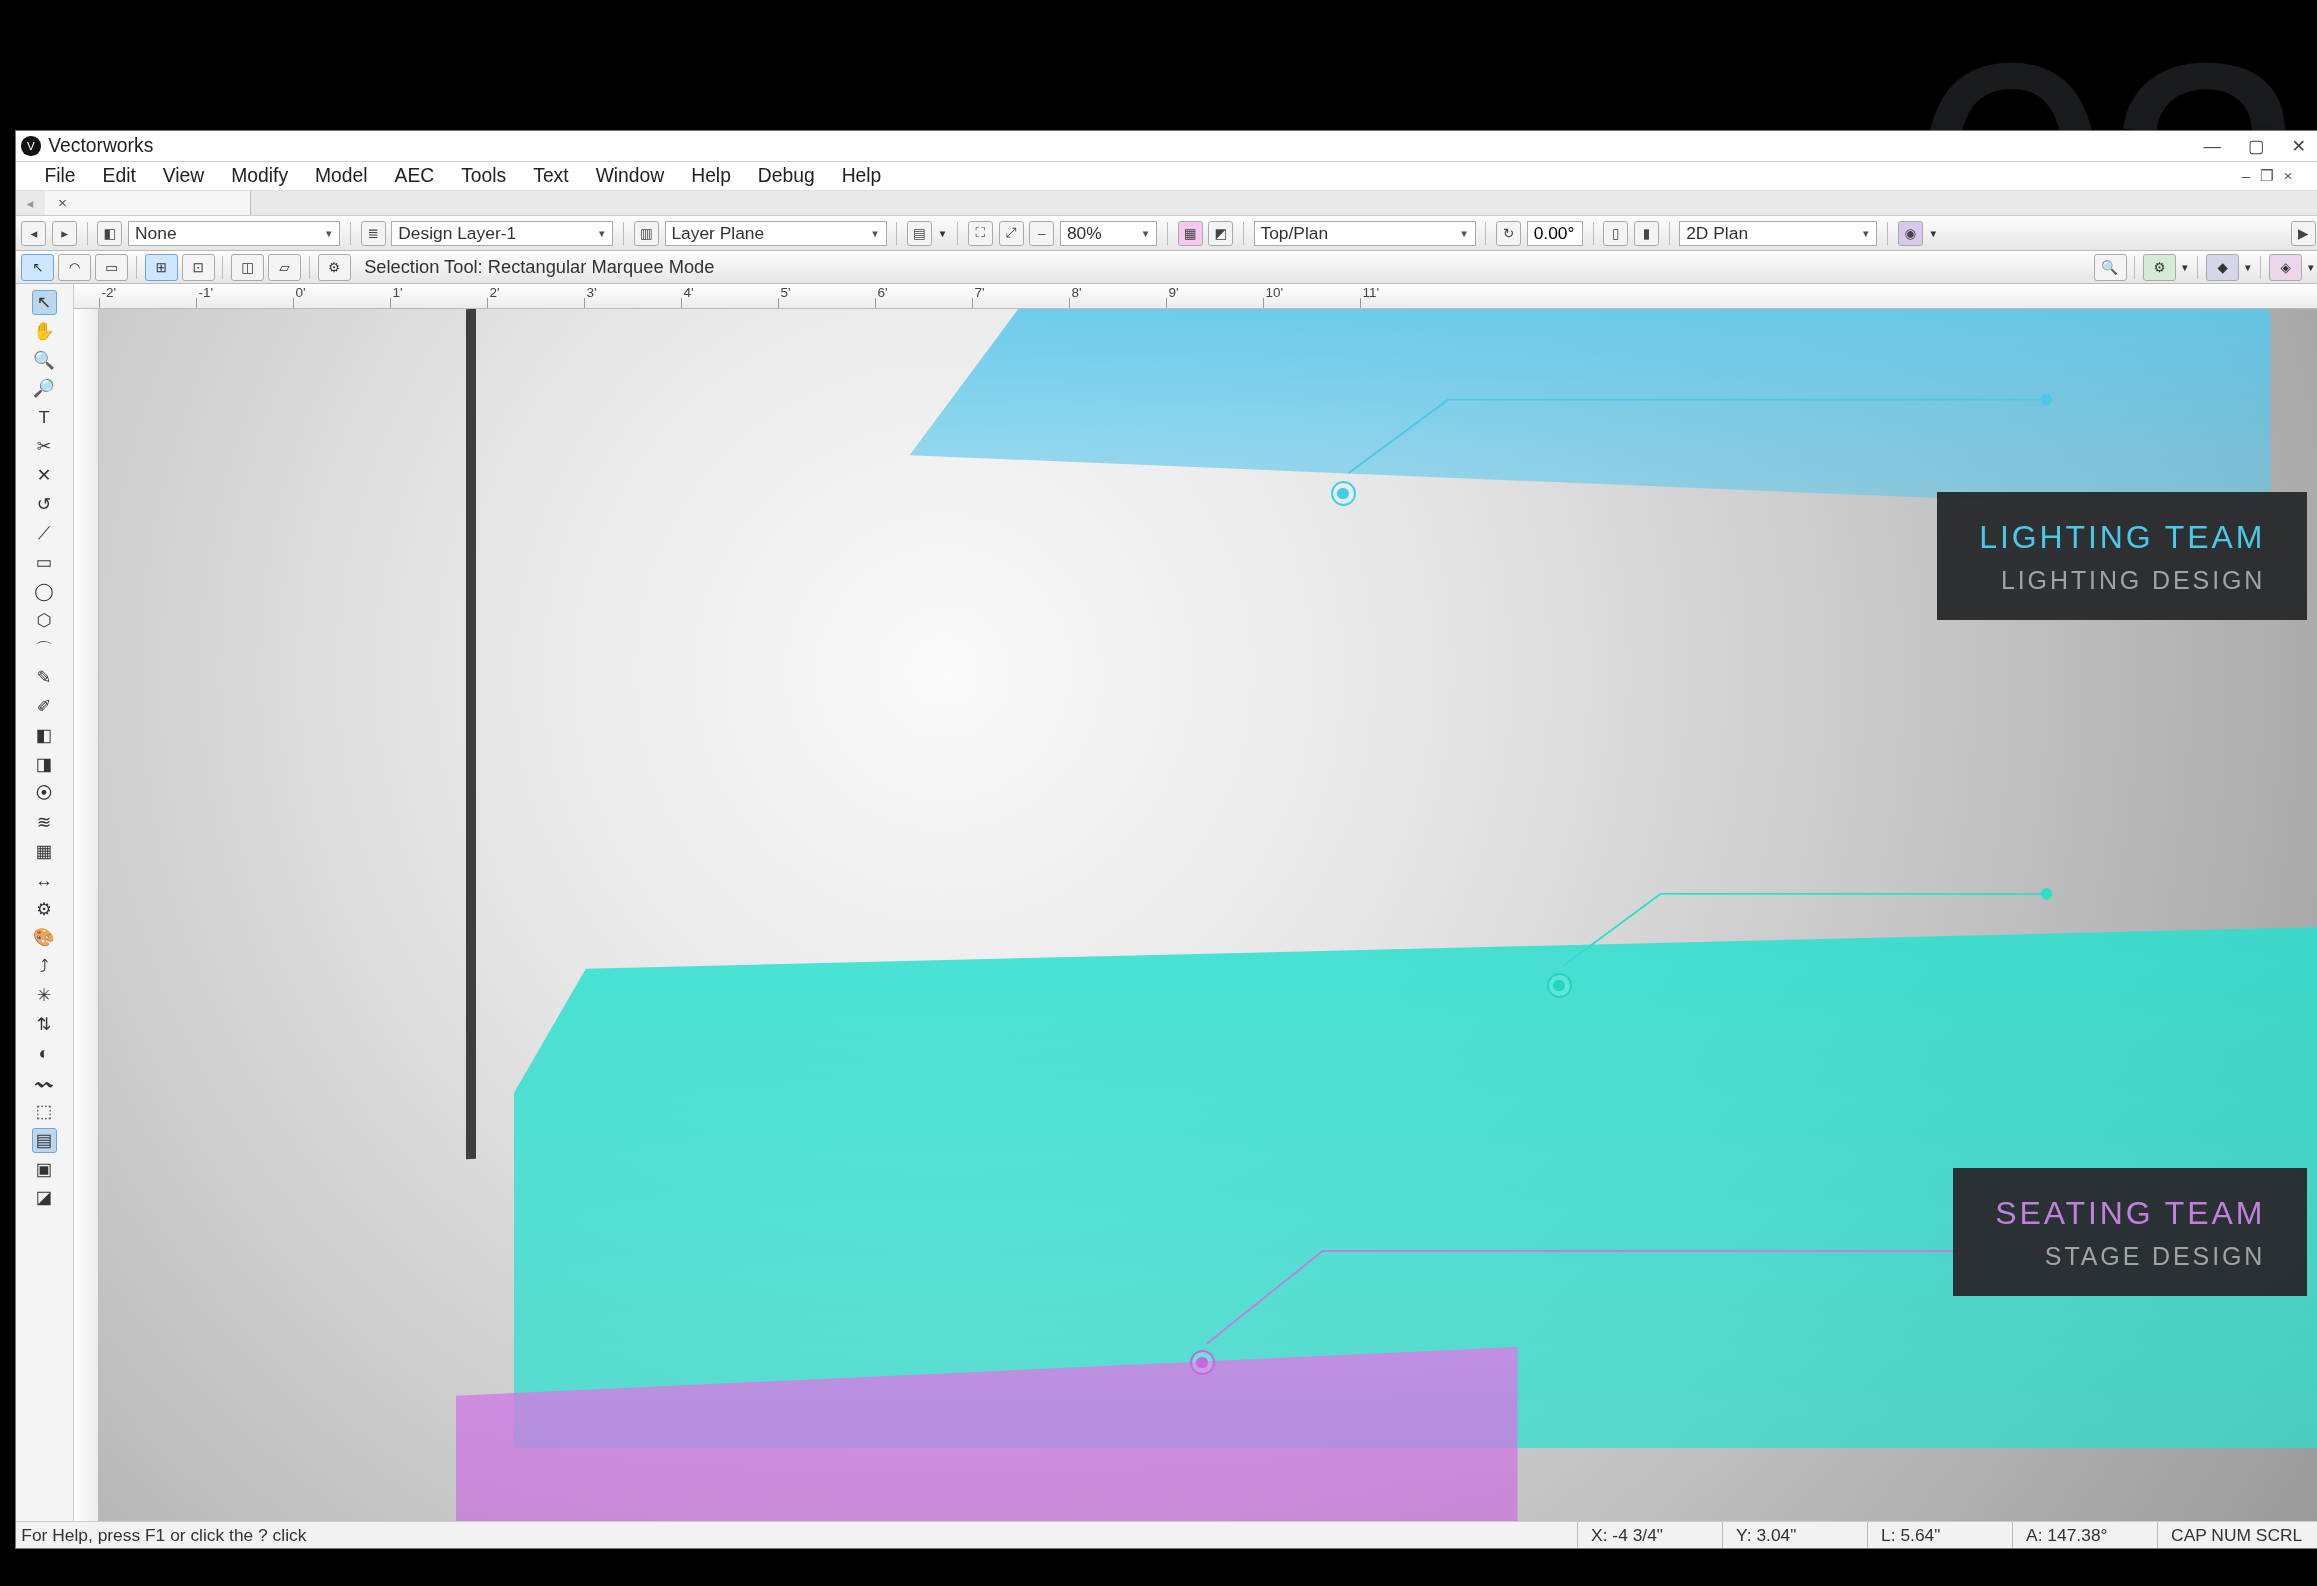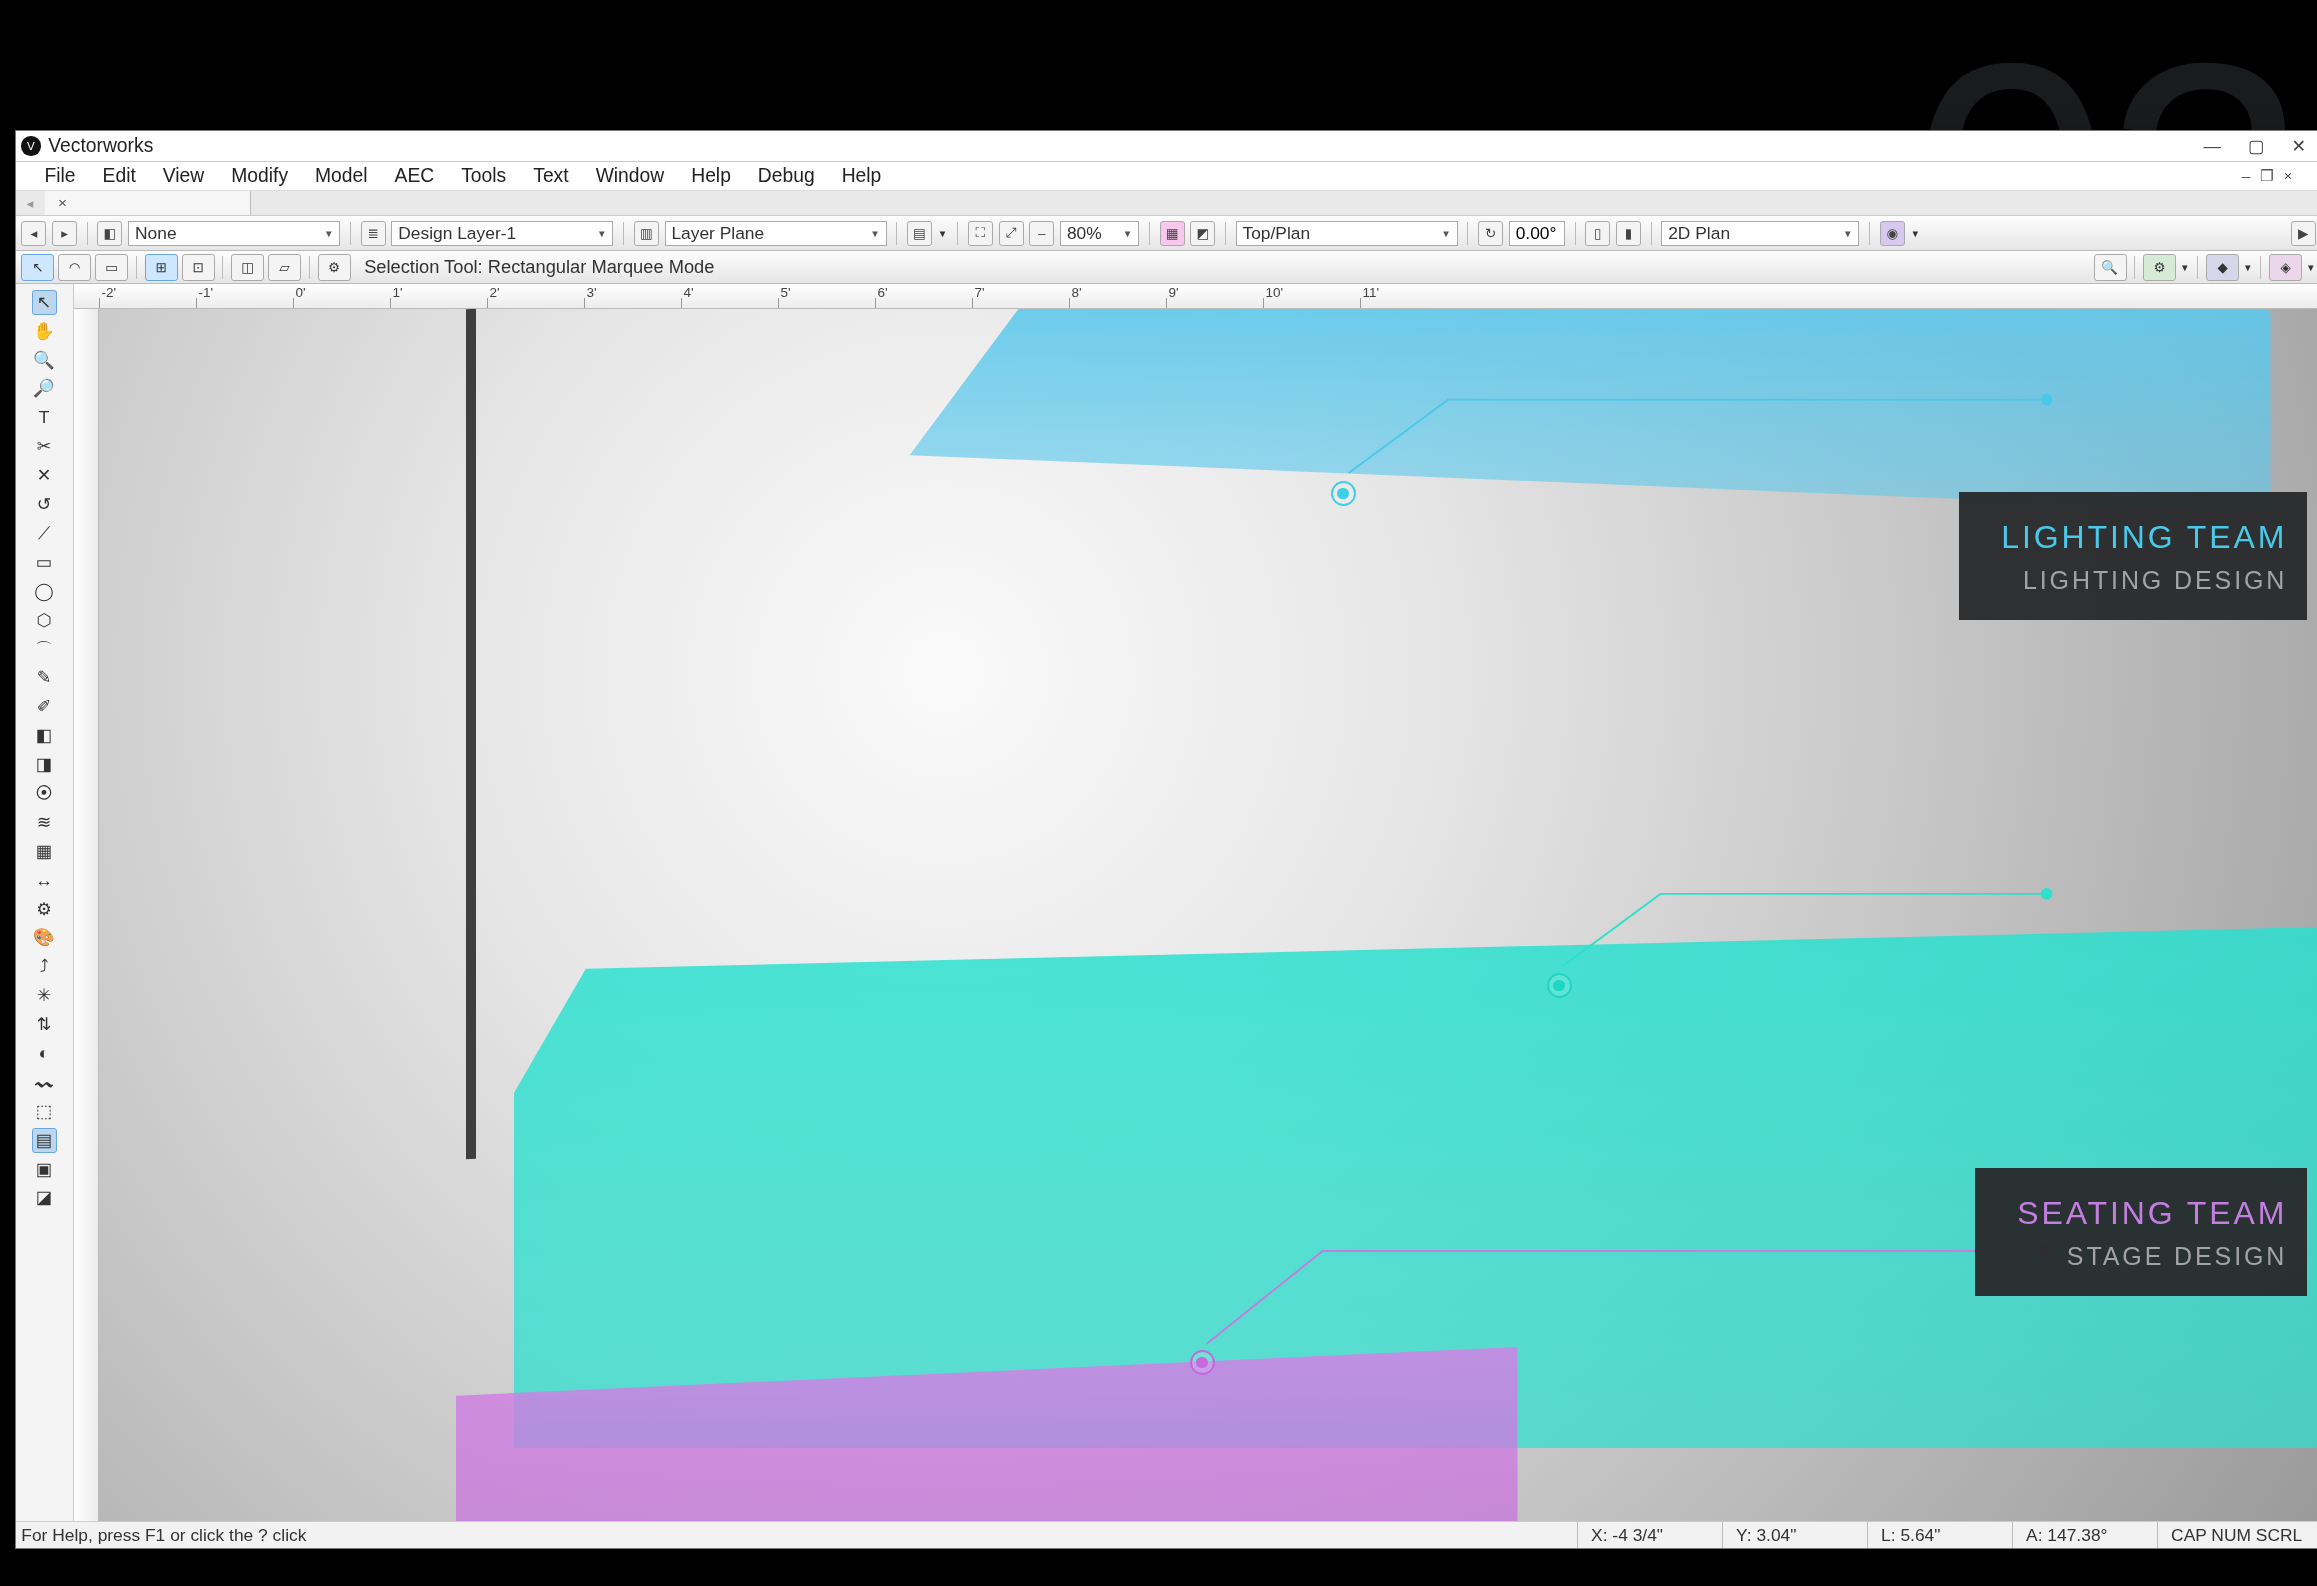--- a/index.html
+++ b/index.html
@@ -140,21 +140,21 @@
 .statusbar {
   height: 27px; background:#f2f2f2; border-top:1px solid #ccc;
   display:flex; align-items:center; font-size:17.4px; color:#333; padding:0 5.8px;
 }
 .statusbar .cell { border-left:1px solid #bbb; padding:0 13.5px; height:100%; display:flex; align-items:center;}
 .statusbar .grow { flex:1;}
 .callouts { position:absolute; top:0; right:0; width:483px; height:100%; z-index:5; pointer-events:none;}
 .card {
   position:absolute; right:9.7px;
   background: rgba(40,42,44,0.96);
-  padding: 27px 20px 25px 42px;
+  padding: 27px 42px 25px 42px;
   text-align:right;
   font-family: Arial, sans-serif;
   letter-spacing: 2.9px;
   pointer-events:auto;
 }
 .card .title { font-size: 32px; font-weight:400; margin-bottom:9.7px;}
 .card .sub { font-size: 25px; color:#a3a3a3; font-weight:300;}
 .card.c1 .title{ color:#49c9ea;}
 .card.c2 .title{ color:#2de0cc;}
 .card.c3 .title{ color:#c27fe0;}
@@ -227,21 +227,21 @@
       <span>Layer Plane</span>
         <span class="arrow">▼</span>
     </div>
     <span class="vb-sep"></span>
     <span class="vb-btn">▤</span>
     <span class="arrow" style="font-size:9.7px">▼</span>
     <span class="vb-sep"></span>
     <span class="vb-btn">⛶</span>
     <span class="vb-btn">⤢</span>
     <span class="vb-btn">–</span>
-    <div class="vb-select" style="width:79px">
+    <div class="vb-select" style="width:97px">
       <span>80%</span>
         <span class="arrow">▼</span>
     </div>
     <span class="vb-sep"></span>
     <span class="vb-btn" style="background:#f7c8ec">▦</span>
     <span class="vb-btn">◩</span>
     <span class="vb-sep"></span>
     <div class="vb-select" style="width:222px">
       <span>Top/Plan</span>
         <span class="arrow">▼</span>

